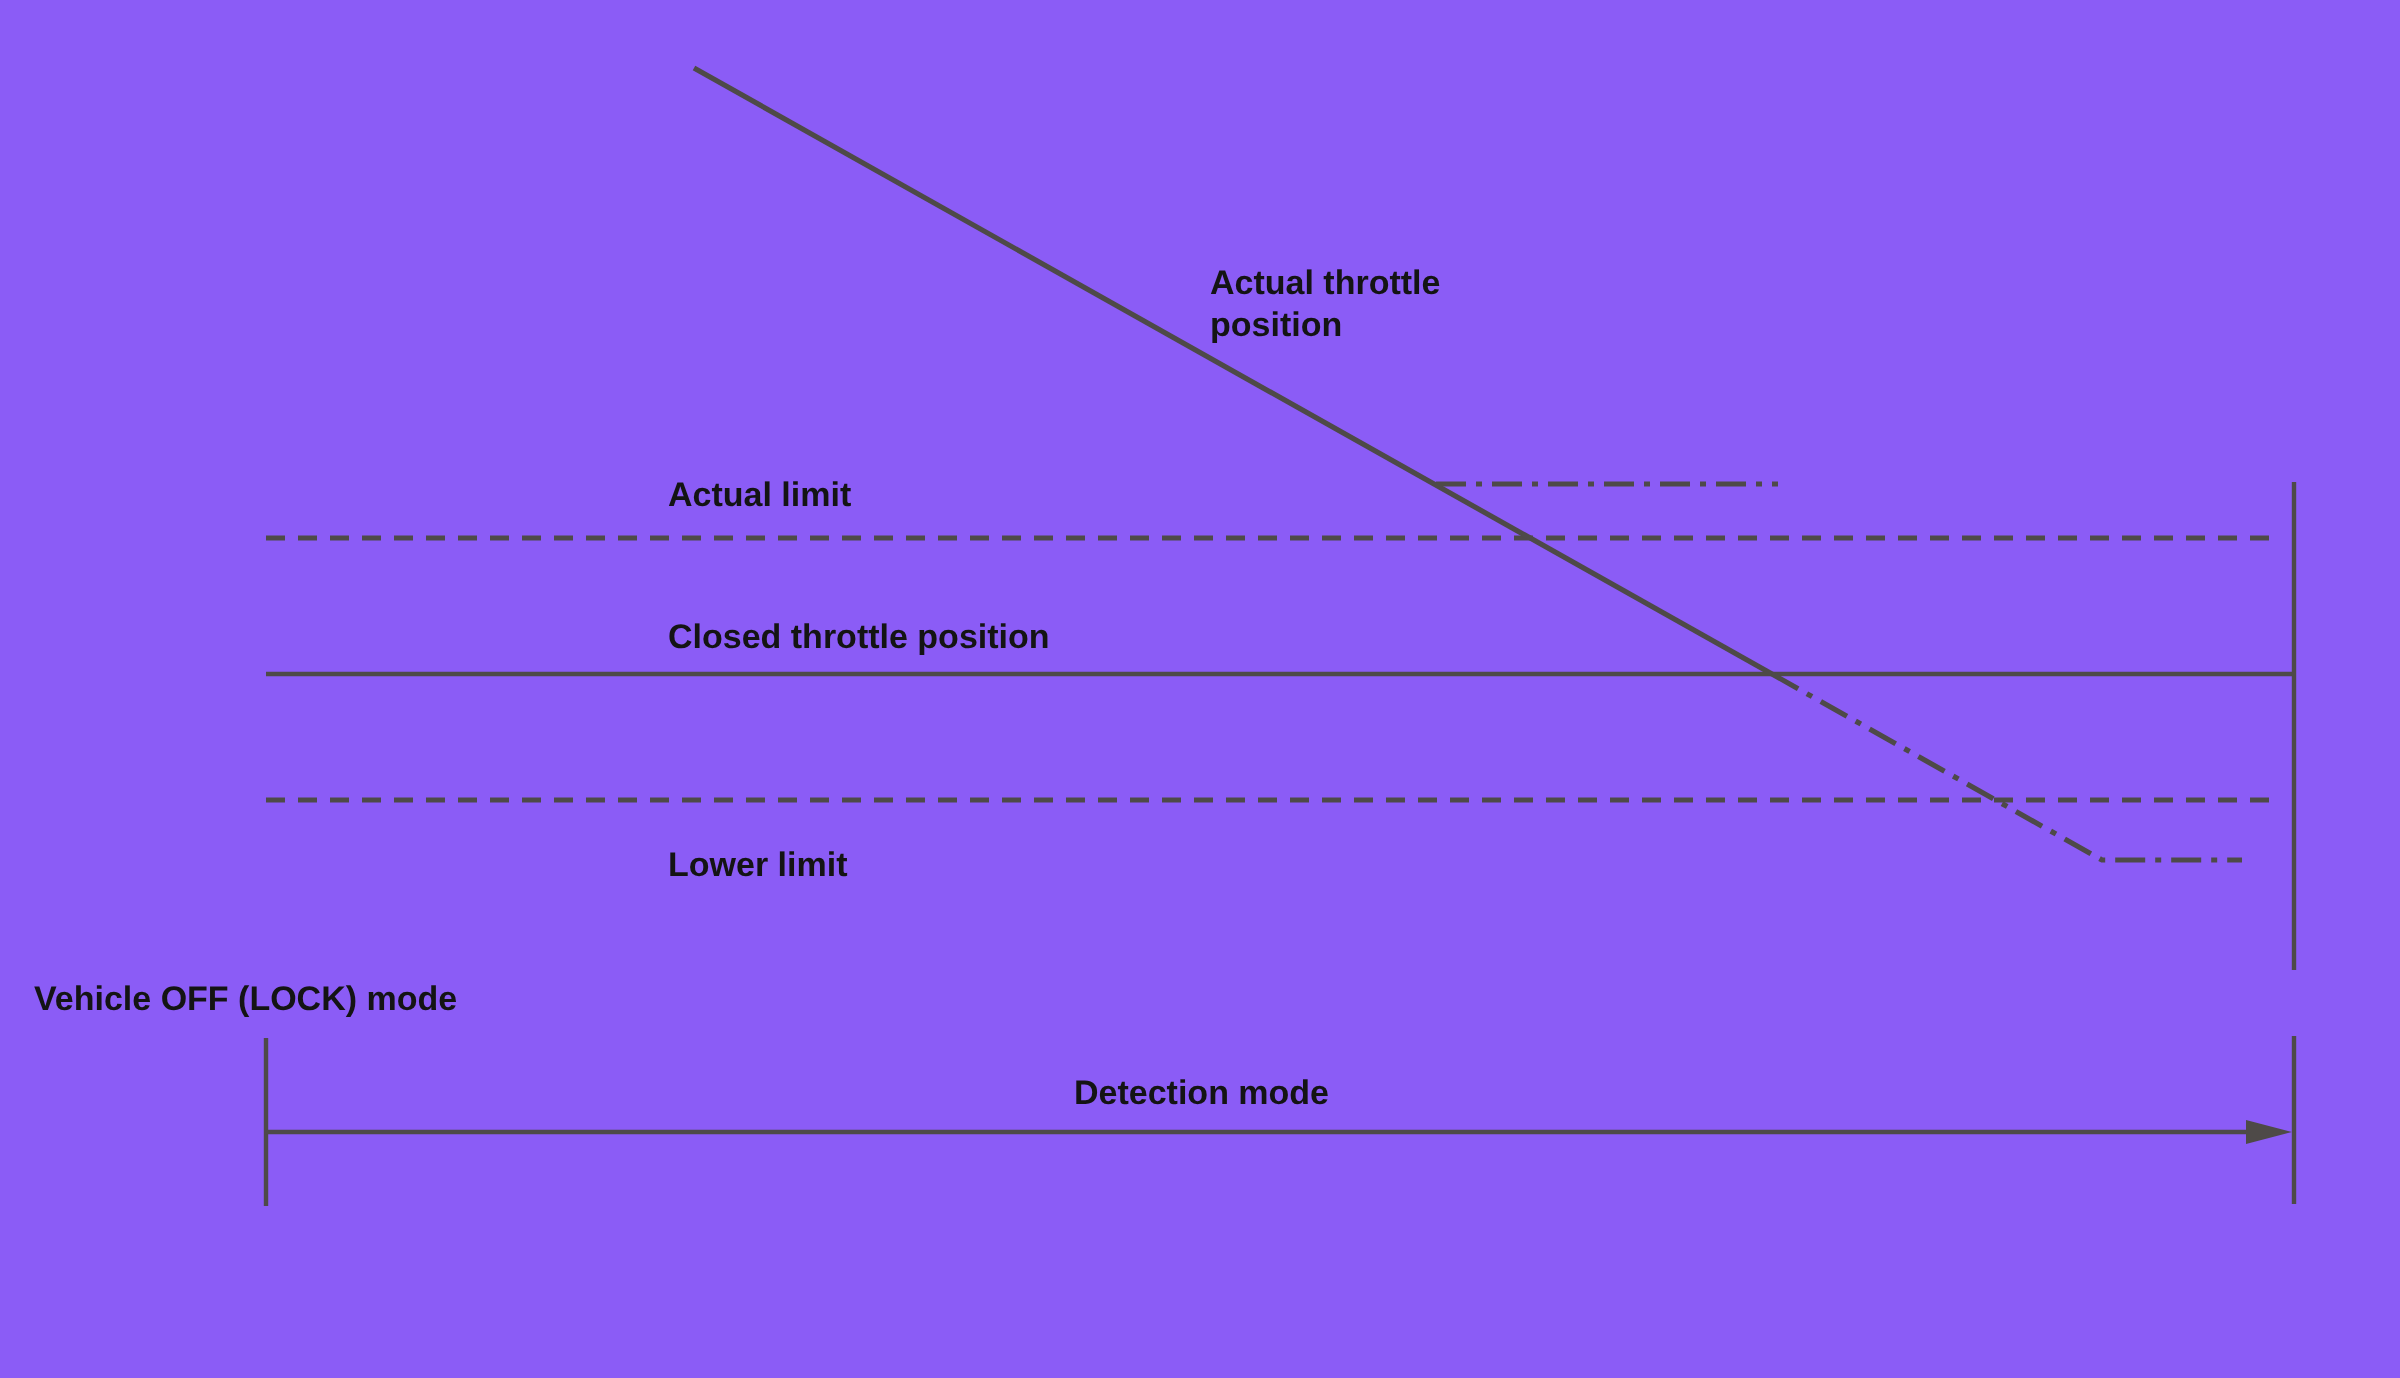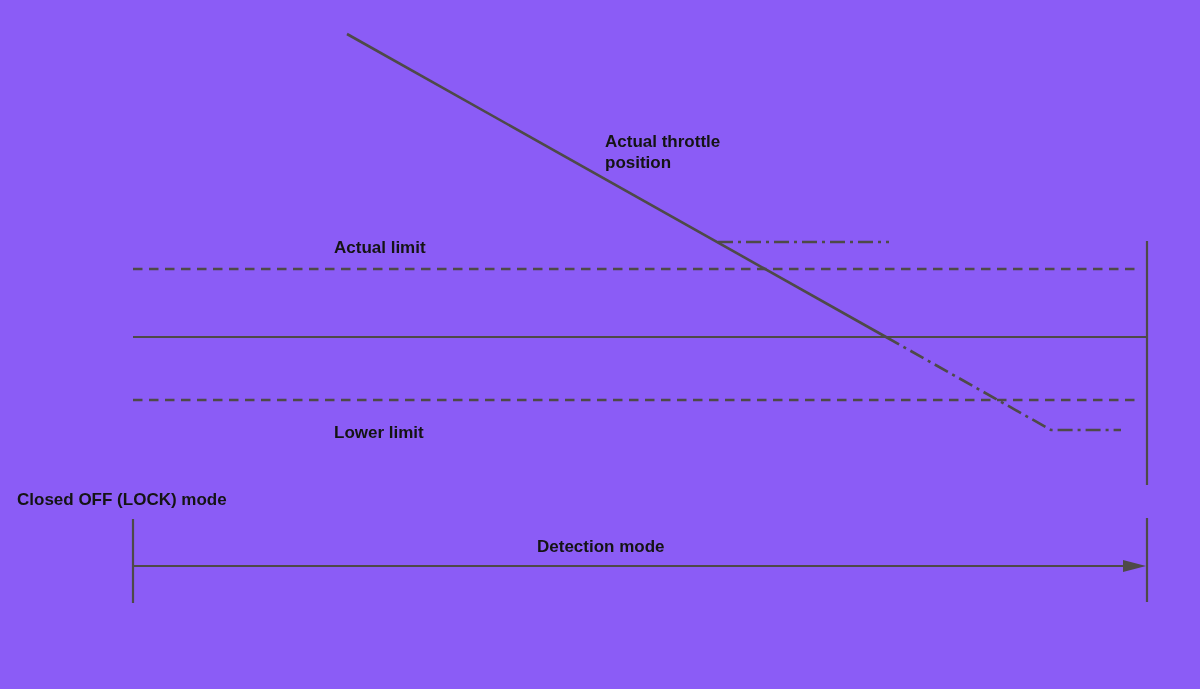--- a/index.html
+++ b/index.html
@@ -63,20 +63,21 @@
     <line x1="133" y1="566" x2="1126" y2="566" stroke="#4e4a48" stroke-width="2.2"></line>
 
     <polygon points="1146,566 1123,560 1123,572" fill="#4e4a48"></polygon>
   </svg>
 
   <div class="lbl lbl-actual">Actual throttle
 position</div>
 
   <div class="lbl lbl-upper-limit">Actual limit</div>
 
+  <div class="lbl lbl-closed-throttle">Closed throttle position</div>
 
   <div class="lbl lbl-lower-limit">Lower limit</div>
 
-  <div class="lbl lbl-vehicle-mode">Closed OFF (LOCK) mode</div>
+  <div class="lbl lbl-vehicle-mode">Vehicle OFF (LOCK) mode</div>
 
   <div class="lbl lbl-detection-time">Detection mode</div>
 
 </div>
 
 </body></html>

